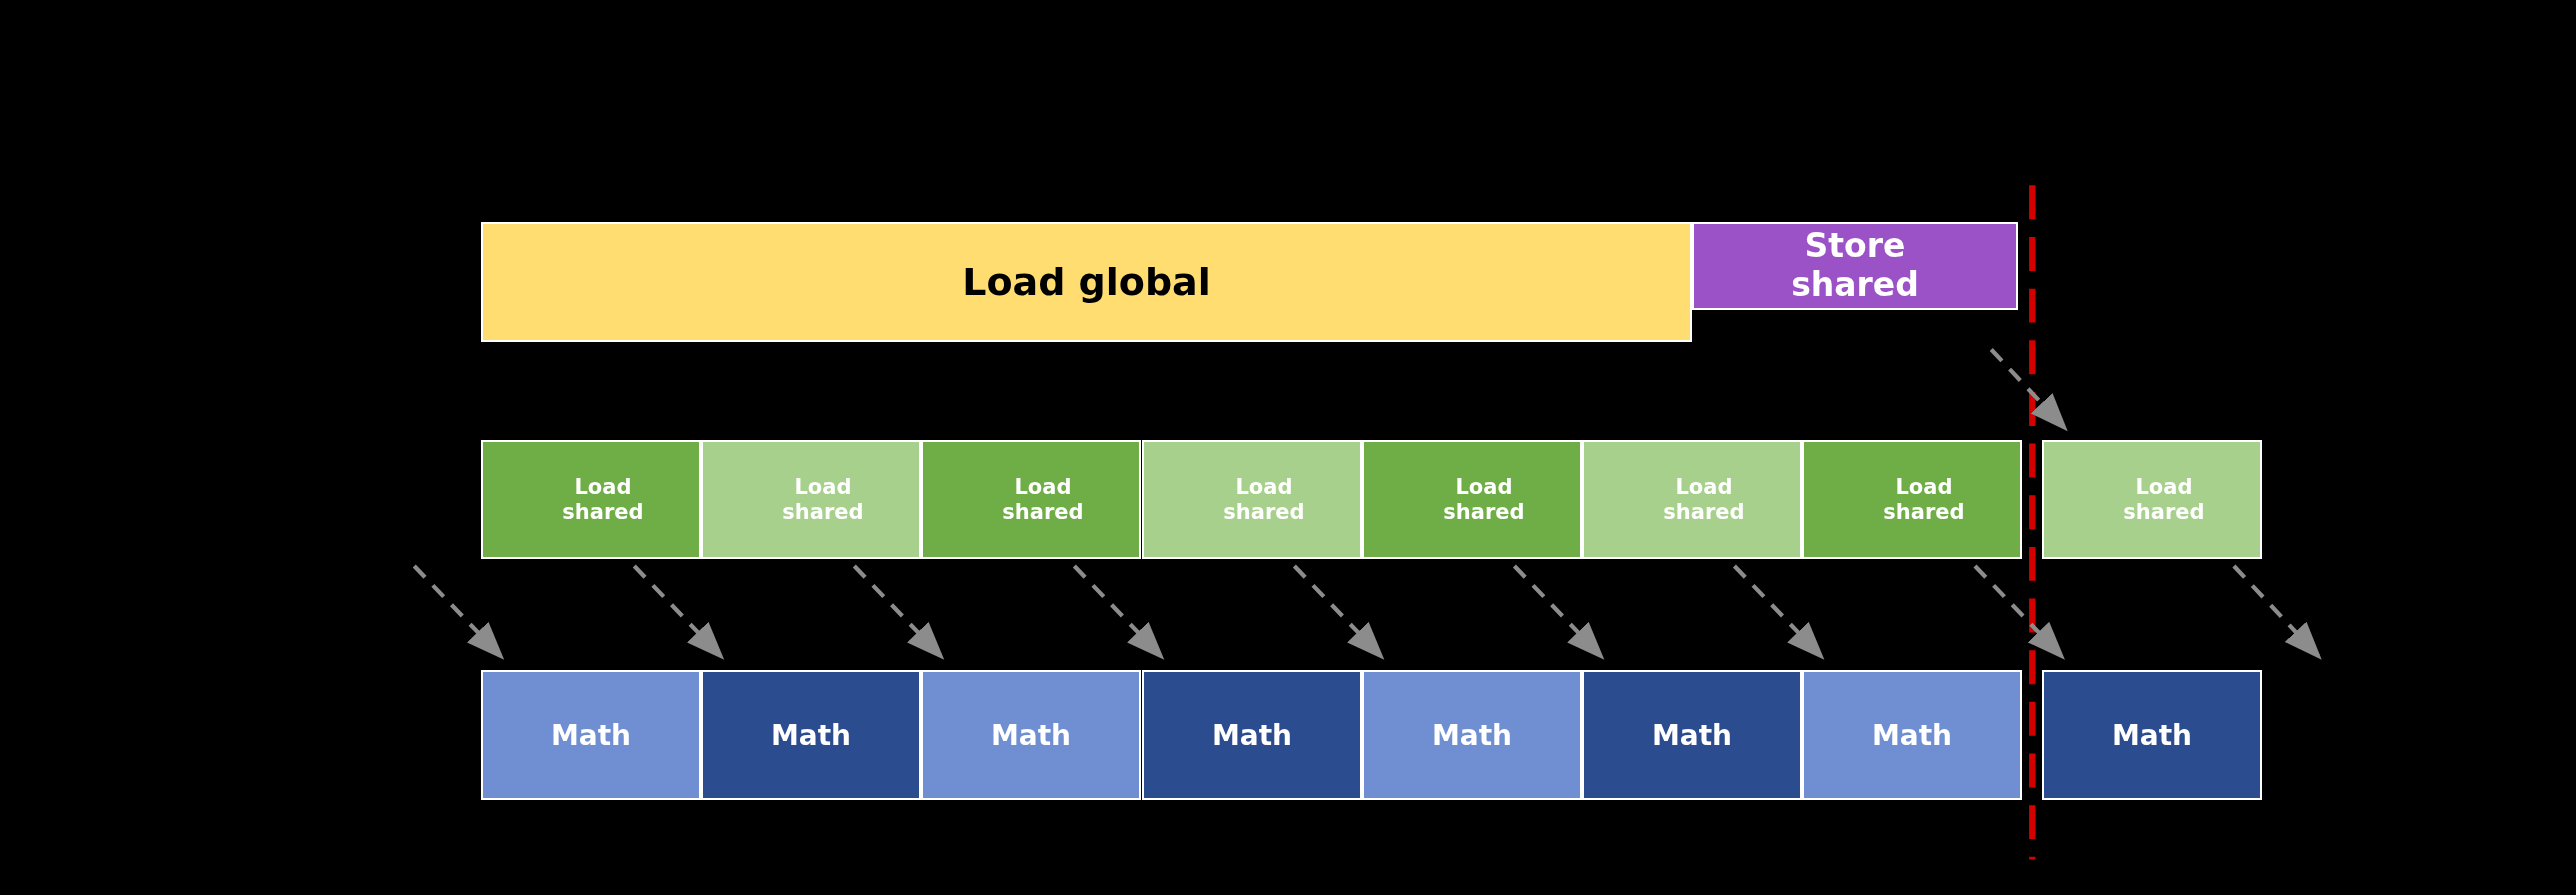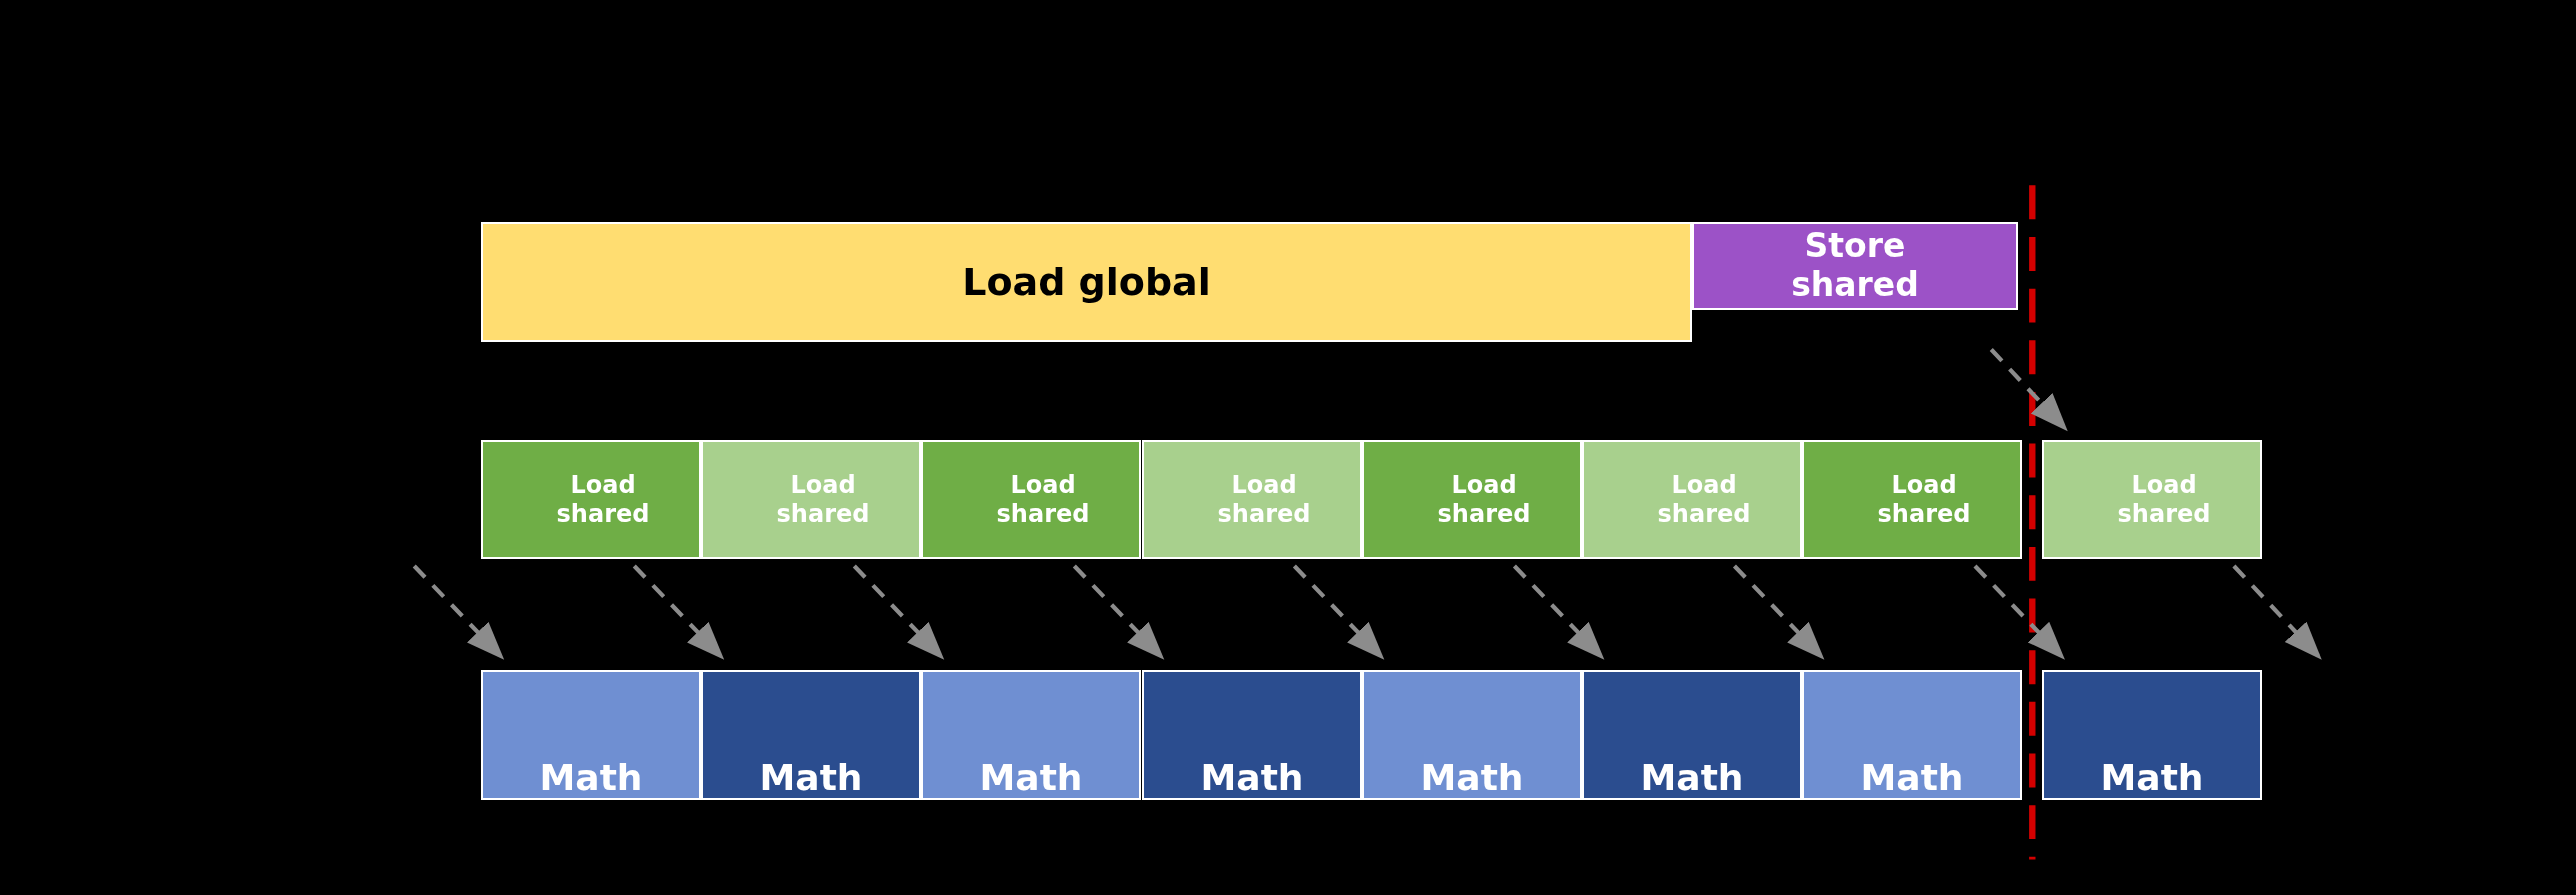--- a/index.html
+++ b/index.html
@@ -30,24 +30,24 @@
   .box.yellow {
     background: var(--load-global, #ffdd71);
     color: #000000;
     font-size: 38px;
   }
   .box.purple {
     background: var(--store-shared, #9c52c7);
     font-size: 33px;
     line-height: 1.18;
   }
-  .box.green { font-size: 24px; line-height: 1.18; padding-left: 24px; }
+  .box.green { font-size: 21px; line-height: 1.18; padding-left: 24px; }
   .box.green.dark  { background: var(--load-shared-dark, #6fae46); }
   .box.green.light { background: var(--load-shared-light, #a8d08d); }
-  .box.blue { font-size: 36px; justify-content: flex-end; }
+  .box.blue { font-size: 28px; }
   .box.blue.light { background: var(--math-light, #6f8fd2); }
   .box.blue.dark  { background: var(--math-dark, #2b4d8f); }
   svg.overlay {
     position: absolute;
     left: 0;
     top: 0;
     pointer-events: none;
   }
   .barrier {
     stroke: var(--barrier-line, #d40000);

